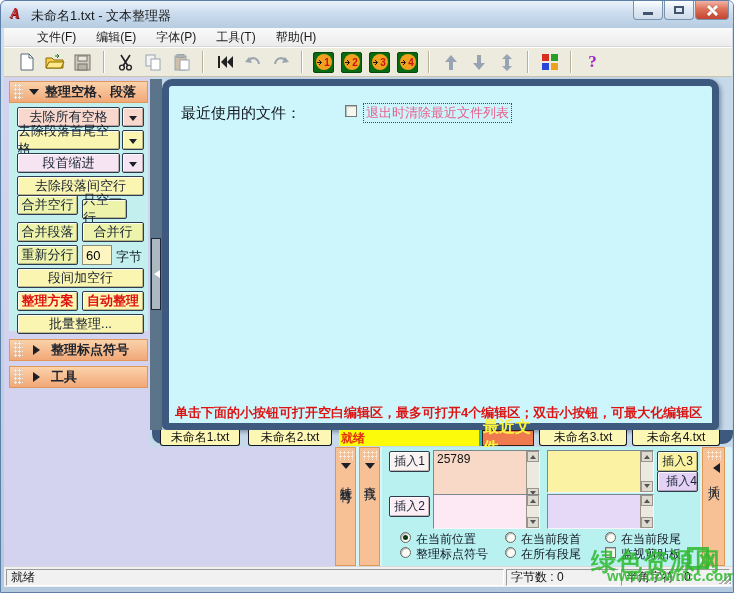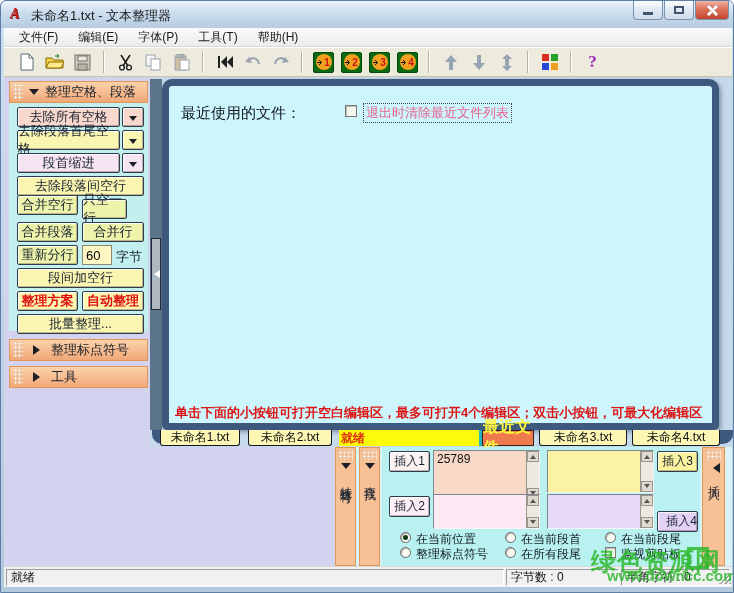--- a/index.html
+++ b/index.html
@@ -24,21 +24,21 @@
   .wglyph-max { width:10px; height:8px; border:2px solid #41546b; }
   #btn-close { background:linear-gradient(#f2b3a5,#dd7258 45%,#c44430); }
   .wglyph-x { position:relative; width:11px; height:11px; }
   .wglyph-x::before,.wglyph-x::after { content:""; position:absolute; left:4px; top:-1px;
     width:3px; height:13px; background:#fff; box-shadow:0 0 1px #802010; }
   .wglyph-x::before { transform:rotate(45deg);} .wglyph-x::after { transform:rotate(-45deg);}
 
   
   #menubar { left:3px; top:27px; width:728px; height:19px;
     background:linear-gradient(#fafafa,#ececec); border-bottom:1px solid #d9d9d9;
-    display:flex; align-items:center; padding-left:6px; gap:2px; }
+    display:flex; align-items:center; padding-left:24px; gap:2px; }
   .mitem { padding:2px 9px; font-size:12px; color:#1a1a1a; }
 
   
   #toolbar { left:3px; top:46px; width:728px; height:30px; background:#edeade;
     border-top:1px solid #fff; border-bottom:1px solid #c9c4ae;
     display:flex; align-items:center; padding-left:10px; gap:3px; }
   .tbtn { width:25px; height:26px; display:flex; align-items:center; justify-content:center; }
   .tdiv { width:2px; height:22px; border-left:1px solid #b7b29c; border-right:1px solid #fff; margin:0 5px; }
   .gbtn { width:21px; height:21px; background:#0a6a12; border:1px solid #044a08;
     border-radius:2px; display:flex; align-items:center; justify-content:center; }
@@ -49,21 +49,21 @@
   .grid4 { width:16px; height:16px; display:grid; grid-template:7px 7px / 7px 7px; gap:2px; }
   .grid4 i { display:block; }
 
   
   #client { left:3px; top:76px; width:728px; height:489px; background:#c6d9ea; }
 
   
   #sidebar { left:3px; top:76px; width:146px; height:489px; background:#d3d3ef; }
   .hdr { left:5px; width:139px; height:22px; background:linear-gradient(#fbd2aa,#f1a878);
     border:1px solid #df9757; display:flex; align-items:center; gap:6px; padding-left:4px;
-    font-weight:normal; font-size:13px; color:#20242c; }
+    font-weight:bold; font-size:13px; color:#20242c; }
   .gripv { width:9px; height:16px;
     background-image:radial-gradient(circle at 1.5px 1.5px,#f8ece0 1.2px,rgba(120,80,40,.35) 1.6px,transparent 2px);
     background-size:4px 4px; }
   .griph { width:14px; height:9px;
     background-image:radial-gradient(circle at 1.5px 1.5px,#f8ece0 1.2px,rgba(120,80,40,.35) 1.6px,transparent 2px);
     background-size:4px 4px; }
   .car-d { width:0; height:0; border:5px solid transparent; border-top:6px solid #1c2026; margin-top:5px; }
   .car-r { width:0; height:0; border:5px solid transparent; border-left:7px solid #1c2026; margin-left:4px; }
   .car-l { width:0; height:0; border:5px solid transparent; border-right:7px solid #1c2026; margin-right:4px; }
   #sidesec { left:5px; top:26px; width:139px; height:228px; background:#c3f0ee; }
@@ -461,21 +461,21 @@
     <span class="tatext"></span>
     <span class="sb">
         <span class="sbbtn">
           <i class="tri-u"></i>
         </span>
         <span class="sbbtn">
           <i class="tri-d"></i>
         </span>
       </span>
   </div>
-  <div class="btn ibtn" style="left:656px;top:510px;background:#e3d2f5;padding-left:8px;">
+  <div class="btn ibtn" style="left:656px;top:470px;background:#e3d2f5;padding-left:8px;">
       <span>插入4</span>
     </div>
 
   <span class="radio checked abs" style="left:399px;top:531px;"></span>
   <span class="rlabel" style="left:415px;top:530px;">在当前位置</span>
   <span class="radio abs" style="left:504px;top:531px;"></span>
   <span class="rlabel" style="left:520px;top:530px;">在当前段首</span>
   <span class="radio abs" style="left:604px;top:531px;"></span>
   <span class="rlabel" style="left:620px;top:530px;">在当前段尾</span>
   <span class="radio abs" style="left:399px;top:546px;"></span>

